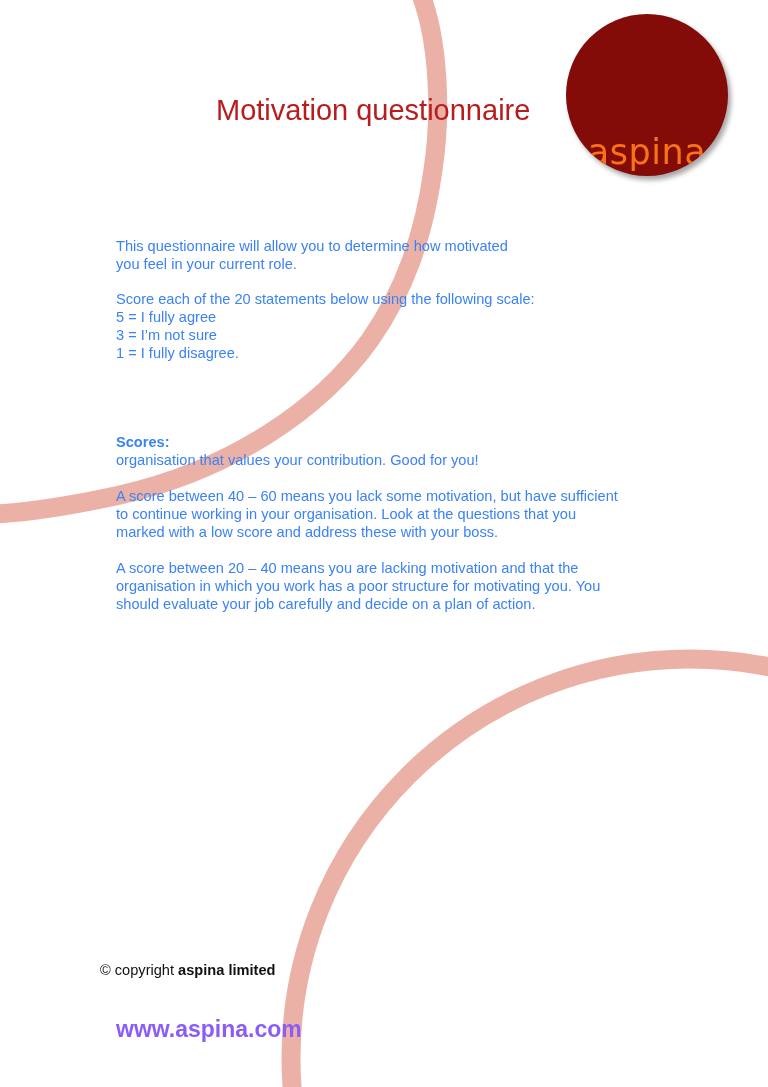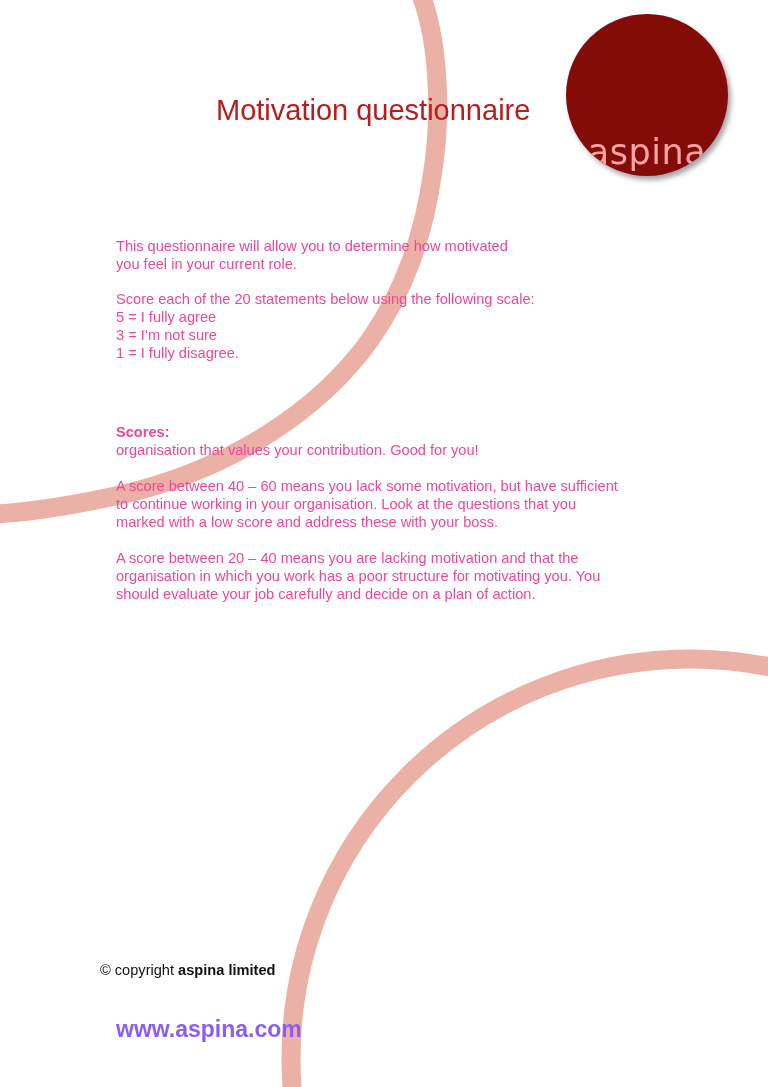--- a/index.html
+++ b/index.html
@@ -3,29 +3,29 @@
 <meta charset="utf-8">
 <style>
   html, body { margin: 0; padding: 0; background: #ffffff; }
   body { width: 768px; height: 1087px; position: relative; overflow: hidden;
          font-family: "Liberation Sans", sans-serif; color: #111; }
   .deco { position: absolute; left: 0; top: 0; width: 768px; height: 1087px; pointer-events: none; }
   .logo { position: absolute; left: 566px; top: 14px; width: 162px; height: 162px;
           border-radius: 50%; background: #830b08;
           box-shadow: 3px 4px 5px rgba(0,0,0,0.35); overflow: hidden; }
   .logo-text { position: absolute; left: 0; width: 100%; top: 118px; text-align: center;
-               color: #fca5a5; font-family: "DejaVu Sans", sans-serif; font-size: 35px;
+               color: #f97316; font-family: "DejaVu Sans", sans-serif; font-size: 35px;
                letter-spacing: 0.5px; line-height: 40px; }
   .title { position: absolute; left: 216px; top: 92px; font-size: 29px; line-height: 36px;
            color: #b91c1c; white-space: nowrap; }
-  .block { position: absolute; left: 116px; font-size: 14.6px; line-height: 18px; color: #ec4899; }
+  .block { position: absolute; left: 116px; font-size: 14.6px; line-height: 18px; color: #3b82f6; }
   .block p { margin: 0; }
   .intro { top: 237px; }
   .scale { top: 290px; }
-  .scores { top: 423px; }
+  .scores { top: 433px; }
   .scores .head { font-weight: bold; }
   .gap { height: 18px; }
   .copyright { position: absolute; left: 100px; top: 961px; font-size: 14.6px; line-height: 18px; }
   .copyright b { font-weight: bold; }
   .website { position: absolute; left: 116px; top: 1014px; font-size: 23px; font-weight: bold;
              color: #8b5cf6; line-height: 30px; }
 </style>
 </head>
 <body>
 

